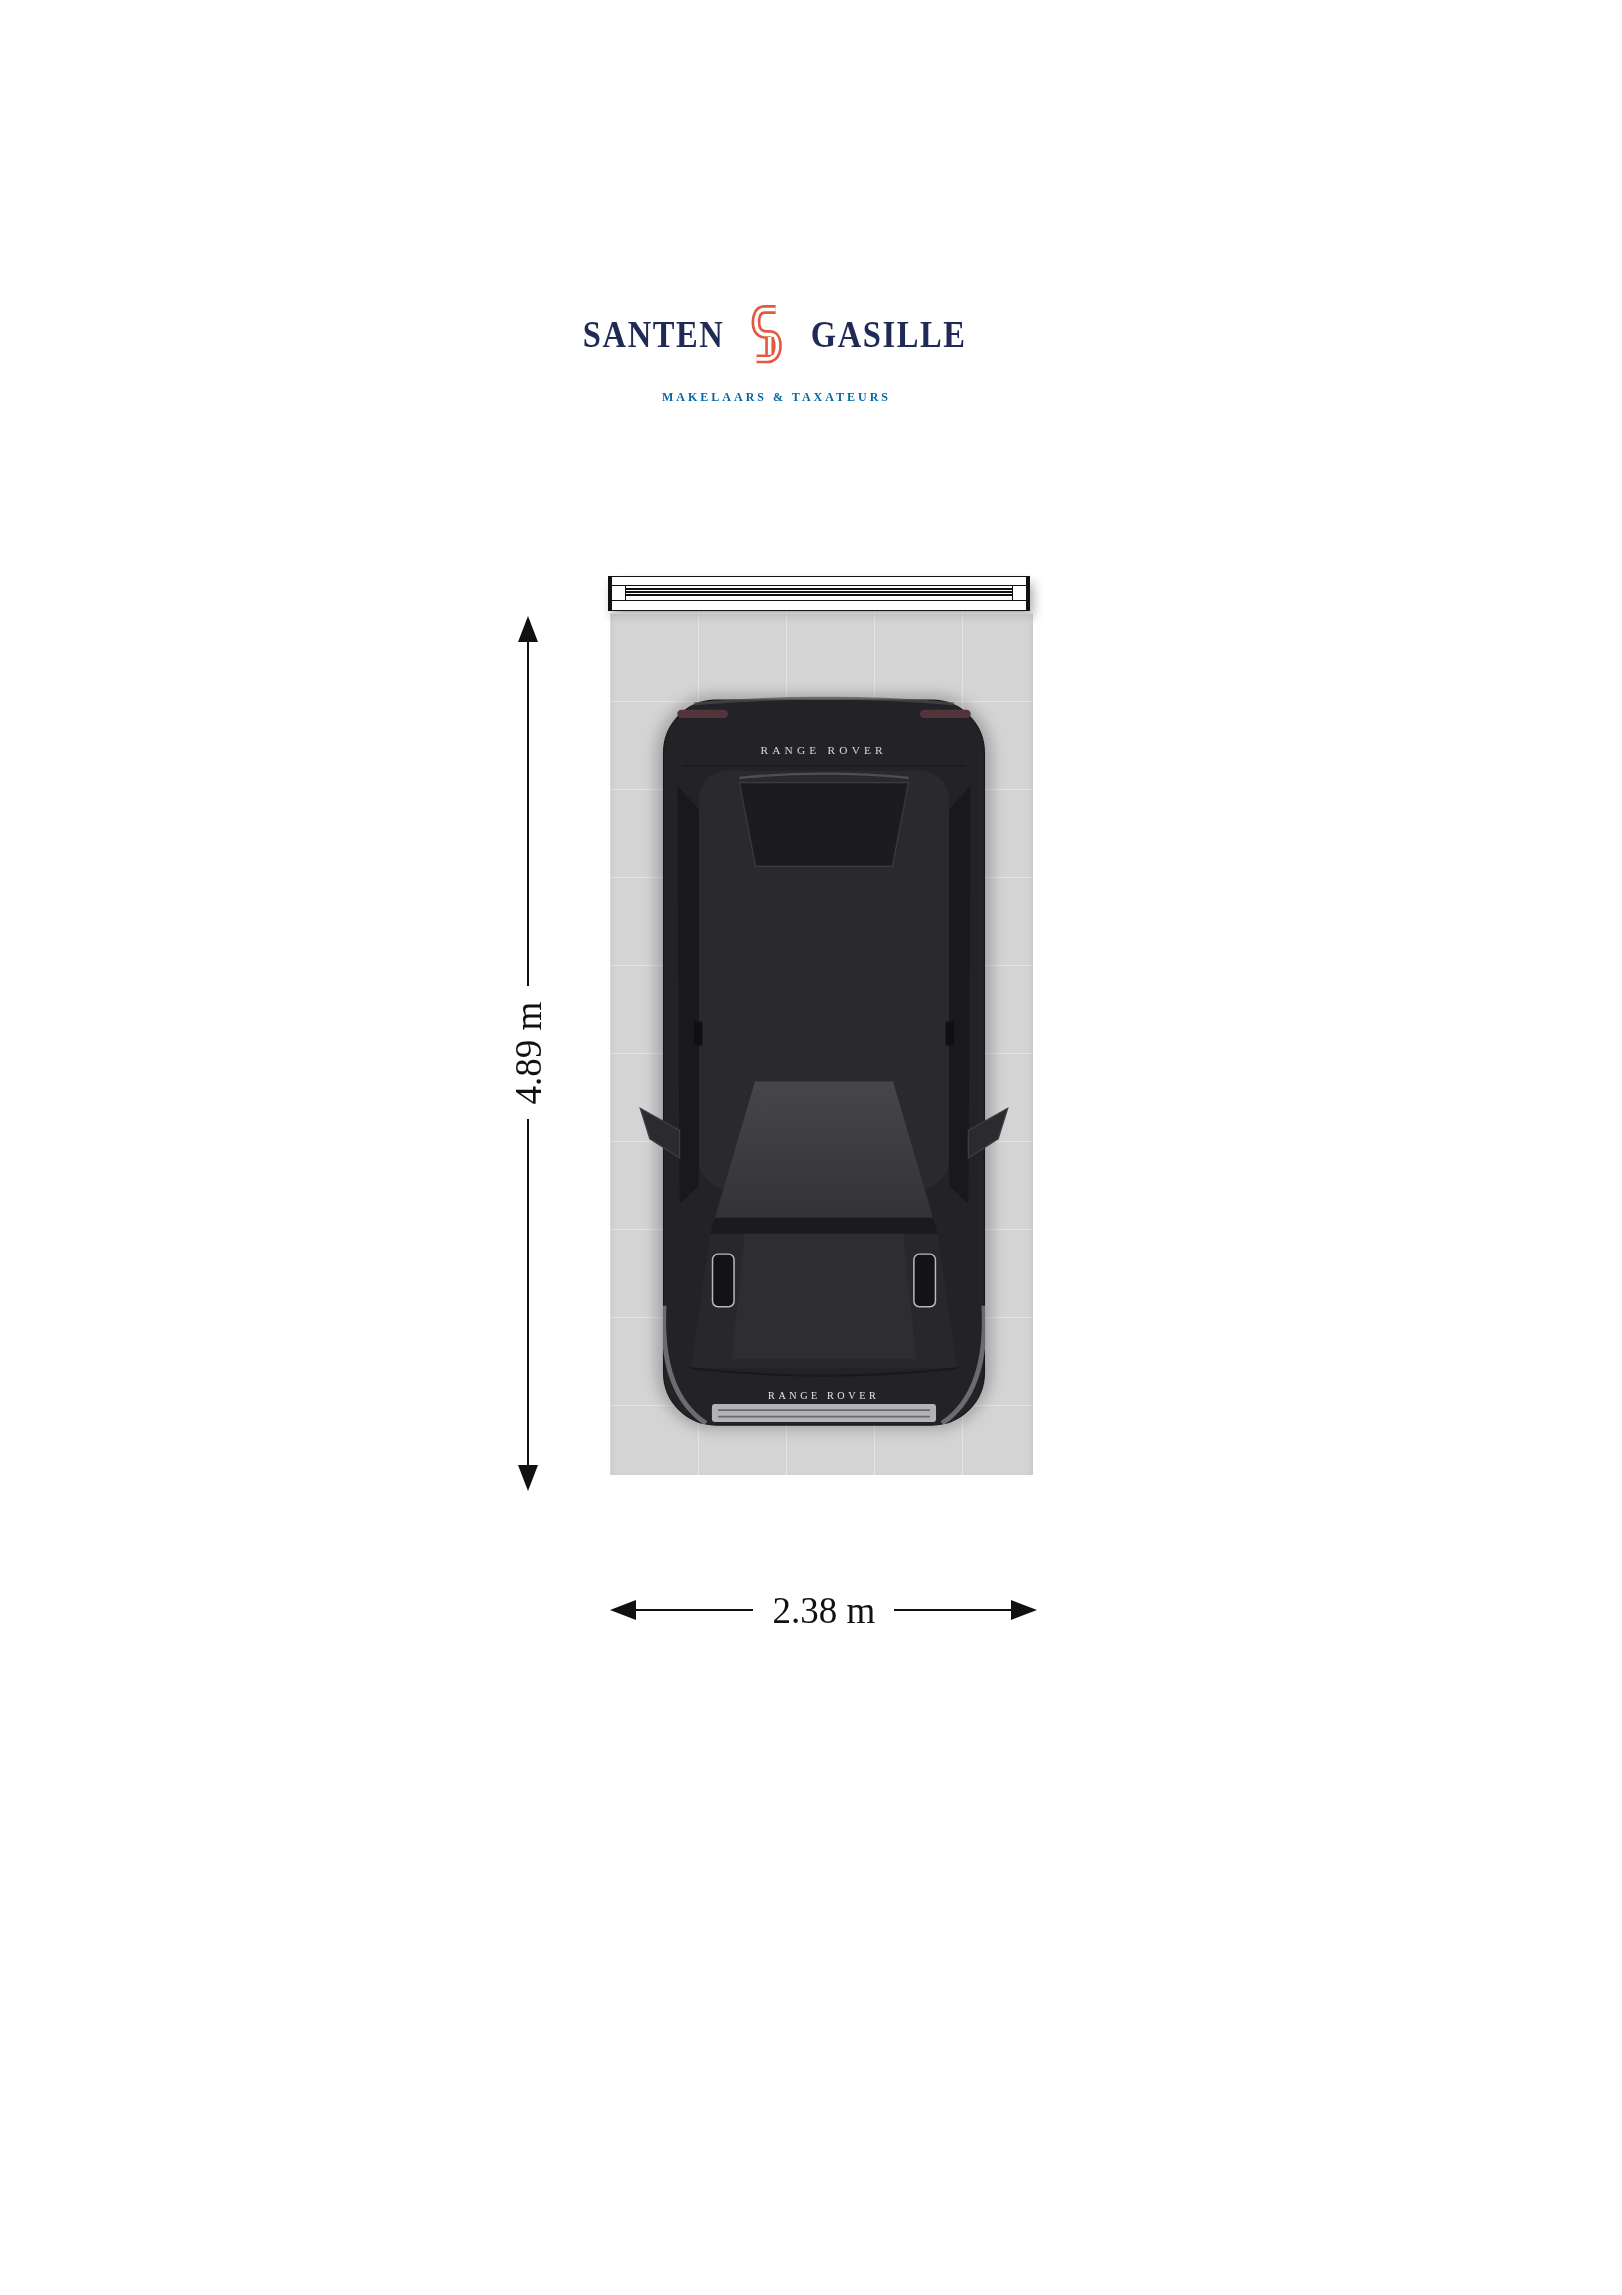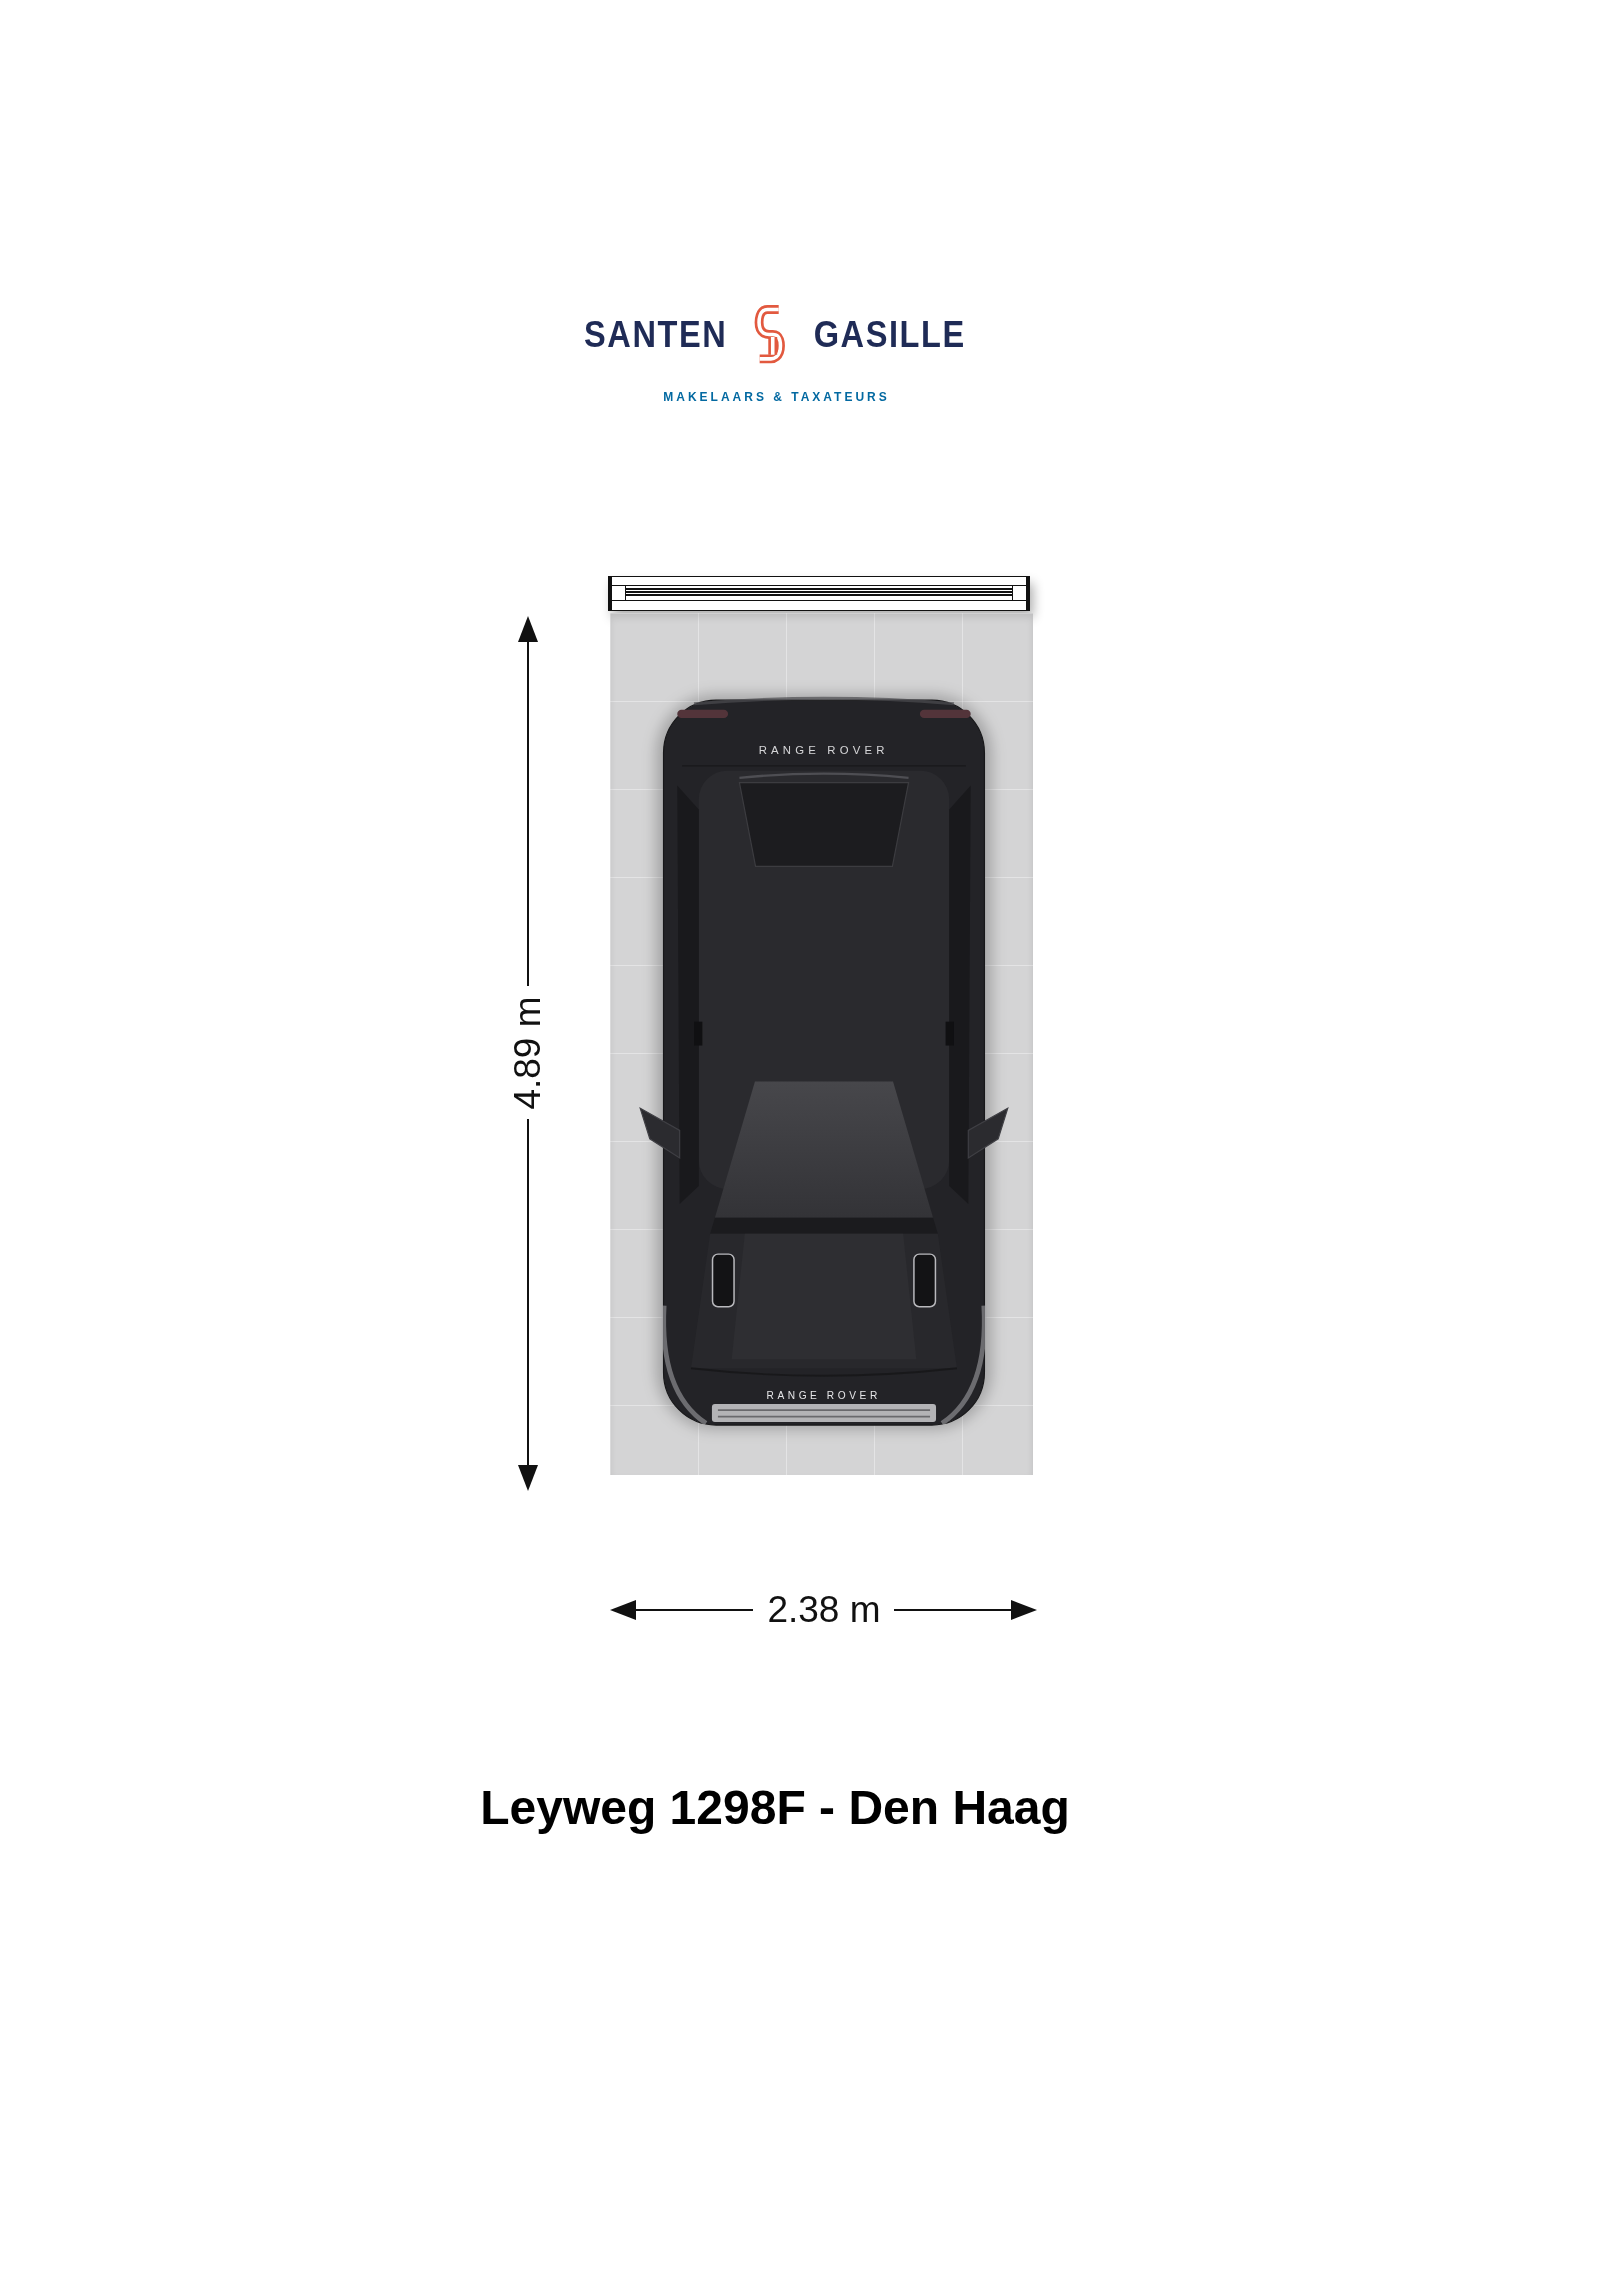--- a/index.html
+++ b/index.html
@@ -1,17 +1,17 @@
 <!DOCTYPE html>
 <html style="font-size:9.6px"><head>
 <meta charset="utf-8">
 <style>
   html,body{margin:0;padding:0;background:#fff;}
   .page{position:relative;width:1550px;height:2295px;background:#ffffff;
-        font-family:Liberation Sans, sans-serif;overflow:hidden;}
+        font-family:Liberation Serif, serif;overflow:hidden;}
 
   
   .logo{position:absolute;top:299px;left:50%;transform:translateX(-50%);text-align:center;}
   .logo-row{display:flex;align-items:center;justify-content:center;gap:14.3px;height:71px;}
   .brand{font-size:37px;font-weight:600;color:#1F2B56;letter-spacing:1.8px;
          display:inline-block;transform:scaleX(.88);white-space:nowrap;}
   .sg-icon{width:37px;height:69px;display:block;}
   .tagline{margin-top:20px;font-size:12px;font-weight:700;color:#0369a1;
            letter-spacing:3px;text-indent:3px;white-space:nowrap;}
 
@@ -137,17 +137,16 @@
   <div class="dim vline-bottom"></div>
   <div class="arr arr-down"></div>
 
   <div class="arr arr-left"></div>
   <div class="dim hline-left"></div>
   <div class="hdim-label">2.38 m</div>
   <div class="dim hline-right"></div>
   <div class="arr arr-right"></div>
 
   <div class="title">
-    <div>Leyweg 1298F - Den Haag</div>
   </div>
 
 </div>
 
 
 </body></html>

